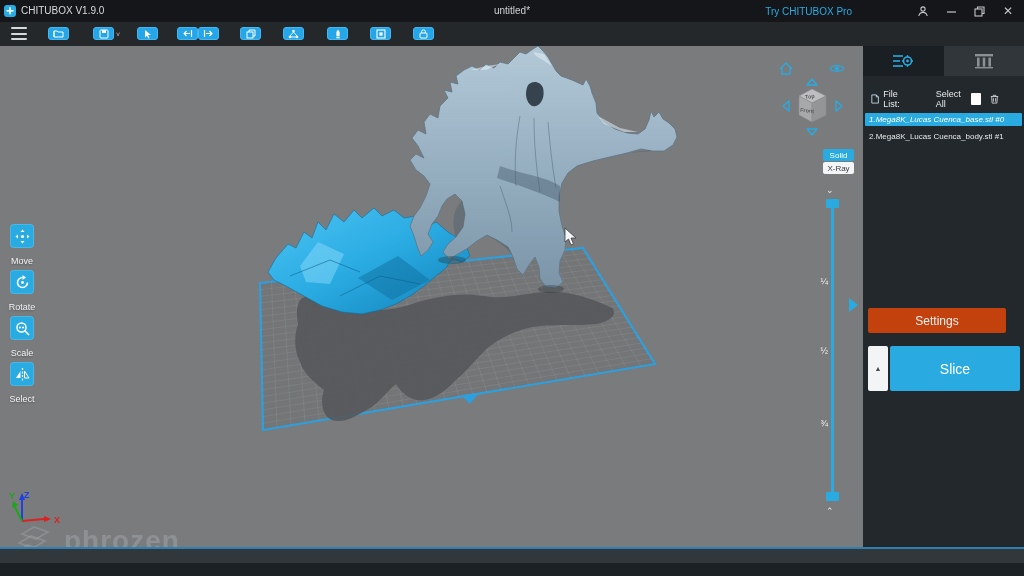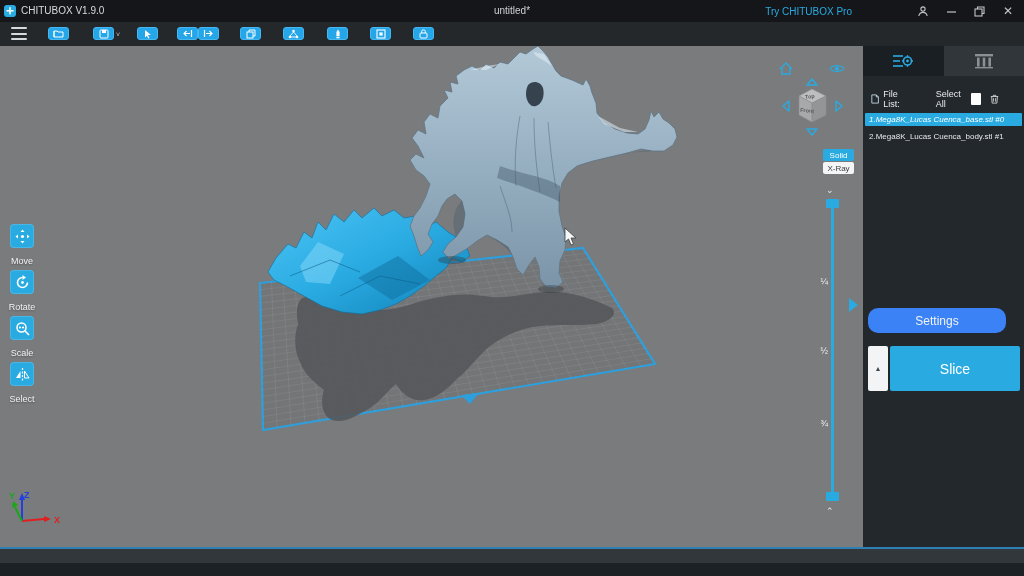--- a/index.html
+++ b/index.html
@@ -63,22 +63,22 @@
   .rightpanel { position:absolute; left:863px; top:46px; width:161px; height:501px; background:#23282c; }
   .rp-tabs { position:absolute; left:0; top:0; width:161px; height:30px; background:#30363a; display:flex; }
   .rp-tab { flex:1; display:flex; align-items:center; justify-content:center; }
   .rp-tab.active { background:#1a1f23; }
   .rp-header { position:absolute; left:0; top:44px; width:136px; height:18px; display:flex; align-items:center; }
   .rp-header .hlabel { color:#e8eaec; font-size:9px; }
   .rp-checkbox { width:12px; height:12px; background:#fdfdfd; border-radius:1px; margin-left:5px; }
   .file-row { position:absolute; left:2px; width:157px; height:13px; display:flex; align-items:center;
     padding-left:4px; color:#e6e8ea; font-size:8px; white-space:nowrap; overflow:hidden; }
   .file-row.selected { background:#29ABE2; color:#fff; border-radius:1px;font-style:italic; }
-  .btn-settings { position:absolute; left:5px; top:262px; width:138px; height:25px; background:#3b82f6;
-    border-radius:10px; color:#f2f3f4; font-size:12px; display:flex; align-items:center; justify-content:center; }
+  .btn-settings { position:absolute; left:5px; top:262px; width:138px; height:25px; background:#c2410c;
+    border-radius:2px; color:#f2f3f4; font-size:12px; display:flex; align-items:center; justify-content:center; }
   .slice-up { position:absolute; left:5px; top:300px; width:20px; height:45px; background:#f3f4f5;
     border-radius:2px; display:flex; align-items:center; justify-content:center; color:#44484c; font-size:7px; }
   .btn-slice { position:absolute; left:27px; top:300px; width:130px; height:45px; background:#29ABE2;
     border-radius:2px; color:#fff; font-size:14px; display:flex; align-items:center; justify-content:center;text-align:center; }
 
   
   .blue-line { position:absolute; left:0; top:547px; width:1024px; height:2px; background:#2d7fb4; }
   .statusbar { position:absolute; left:0; top:549px; width:1024px; height:14px; background:#31373b; }
   .bottombar { position:absolute; left:0; top:563px; width:1024px; height:13px; background:#1c2125; }
 </style>
@@ -367,20 +367,30 @@
     <div class="sl-track"></div>
     <div class="sl-handle" style="top:153px"></div>
     <div class="sl-handle" style="top:446px"></div>
     <div class="sl-frac" style="top:230px">¼</div>
     <div class="sl-frac" style="top:300px">½</div>
     <div class="sl-frac" style="top:372px">¾</div>
     <div class="sl-chevron" style="top:461px">⌃</div>
 
     <div class="collapse-arrow"></div>
 
+    <div class="watermark">
+      <svg width="42" height="34" viewBox="0 0 42 34">
+        <g fill="none" stroke="rgba(205,210,215,0.40)" stroke-width="1.6">
+          <path d="M8,10 L20,3 L34,8 L22,15 Z"></path>
+          <path d="M5,19 L17,12 L31,17 L19,24 Z"></path>
+          <path d="M2,28 L14,21 L28,26 L16,33 Z"></path>
+        </g>
+      </svg>
+      <span class="wm-text">phrozen</span>
+    </div>
   </div>
 
   <div class="rightpanel">
     <div class="rp-tabs">
       <div class="rp-tab active">
         <svg width="22" height="16" viewBox="0 0 22 16">
           <g stroke="#29ABE2" stroke-width="1.6">
               <line x1="1" y1="3" x2="11" y2="3"></line>
               <line x1="1" y1="8" x2="8" y2="8"></line>
               <line x1="1" y1="13" x2="11" y2="13"></line>

